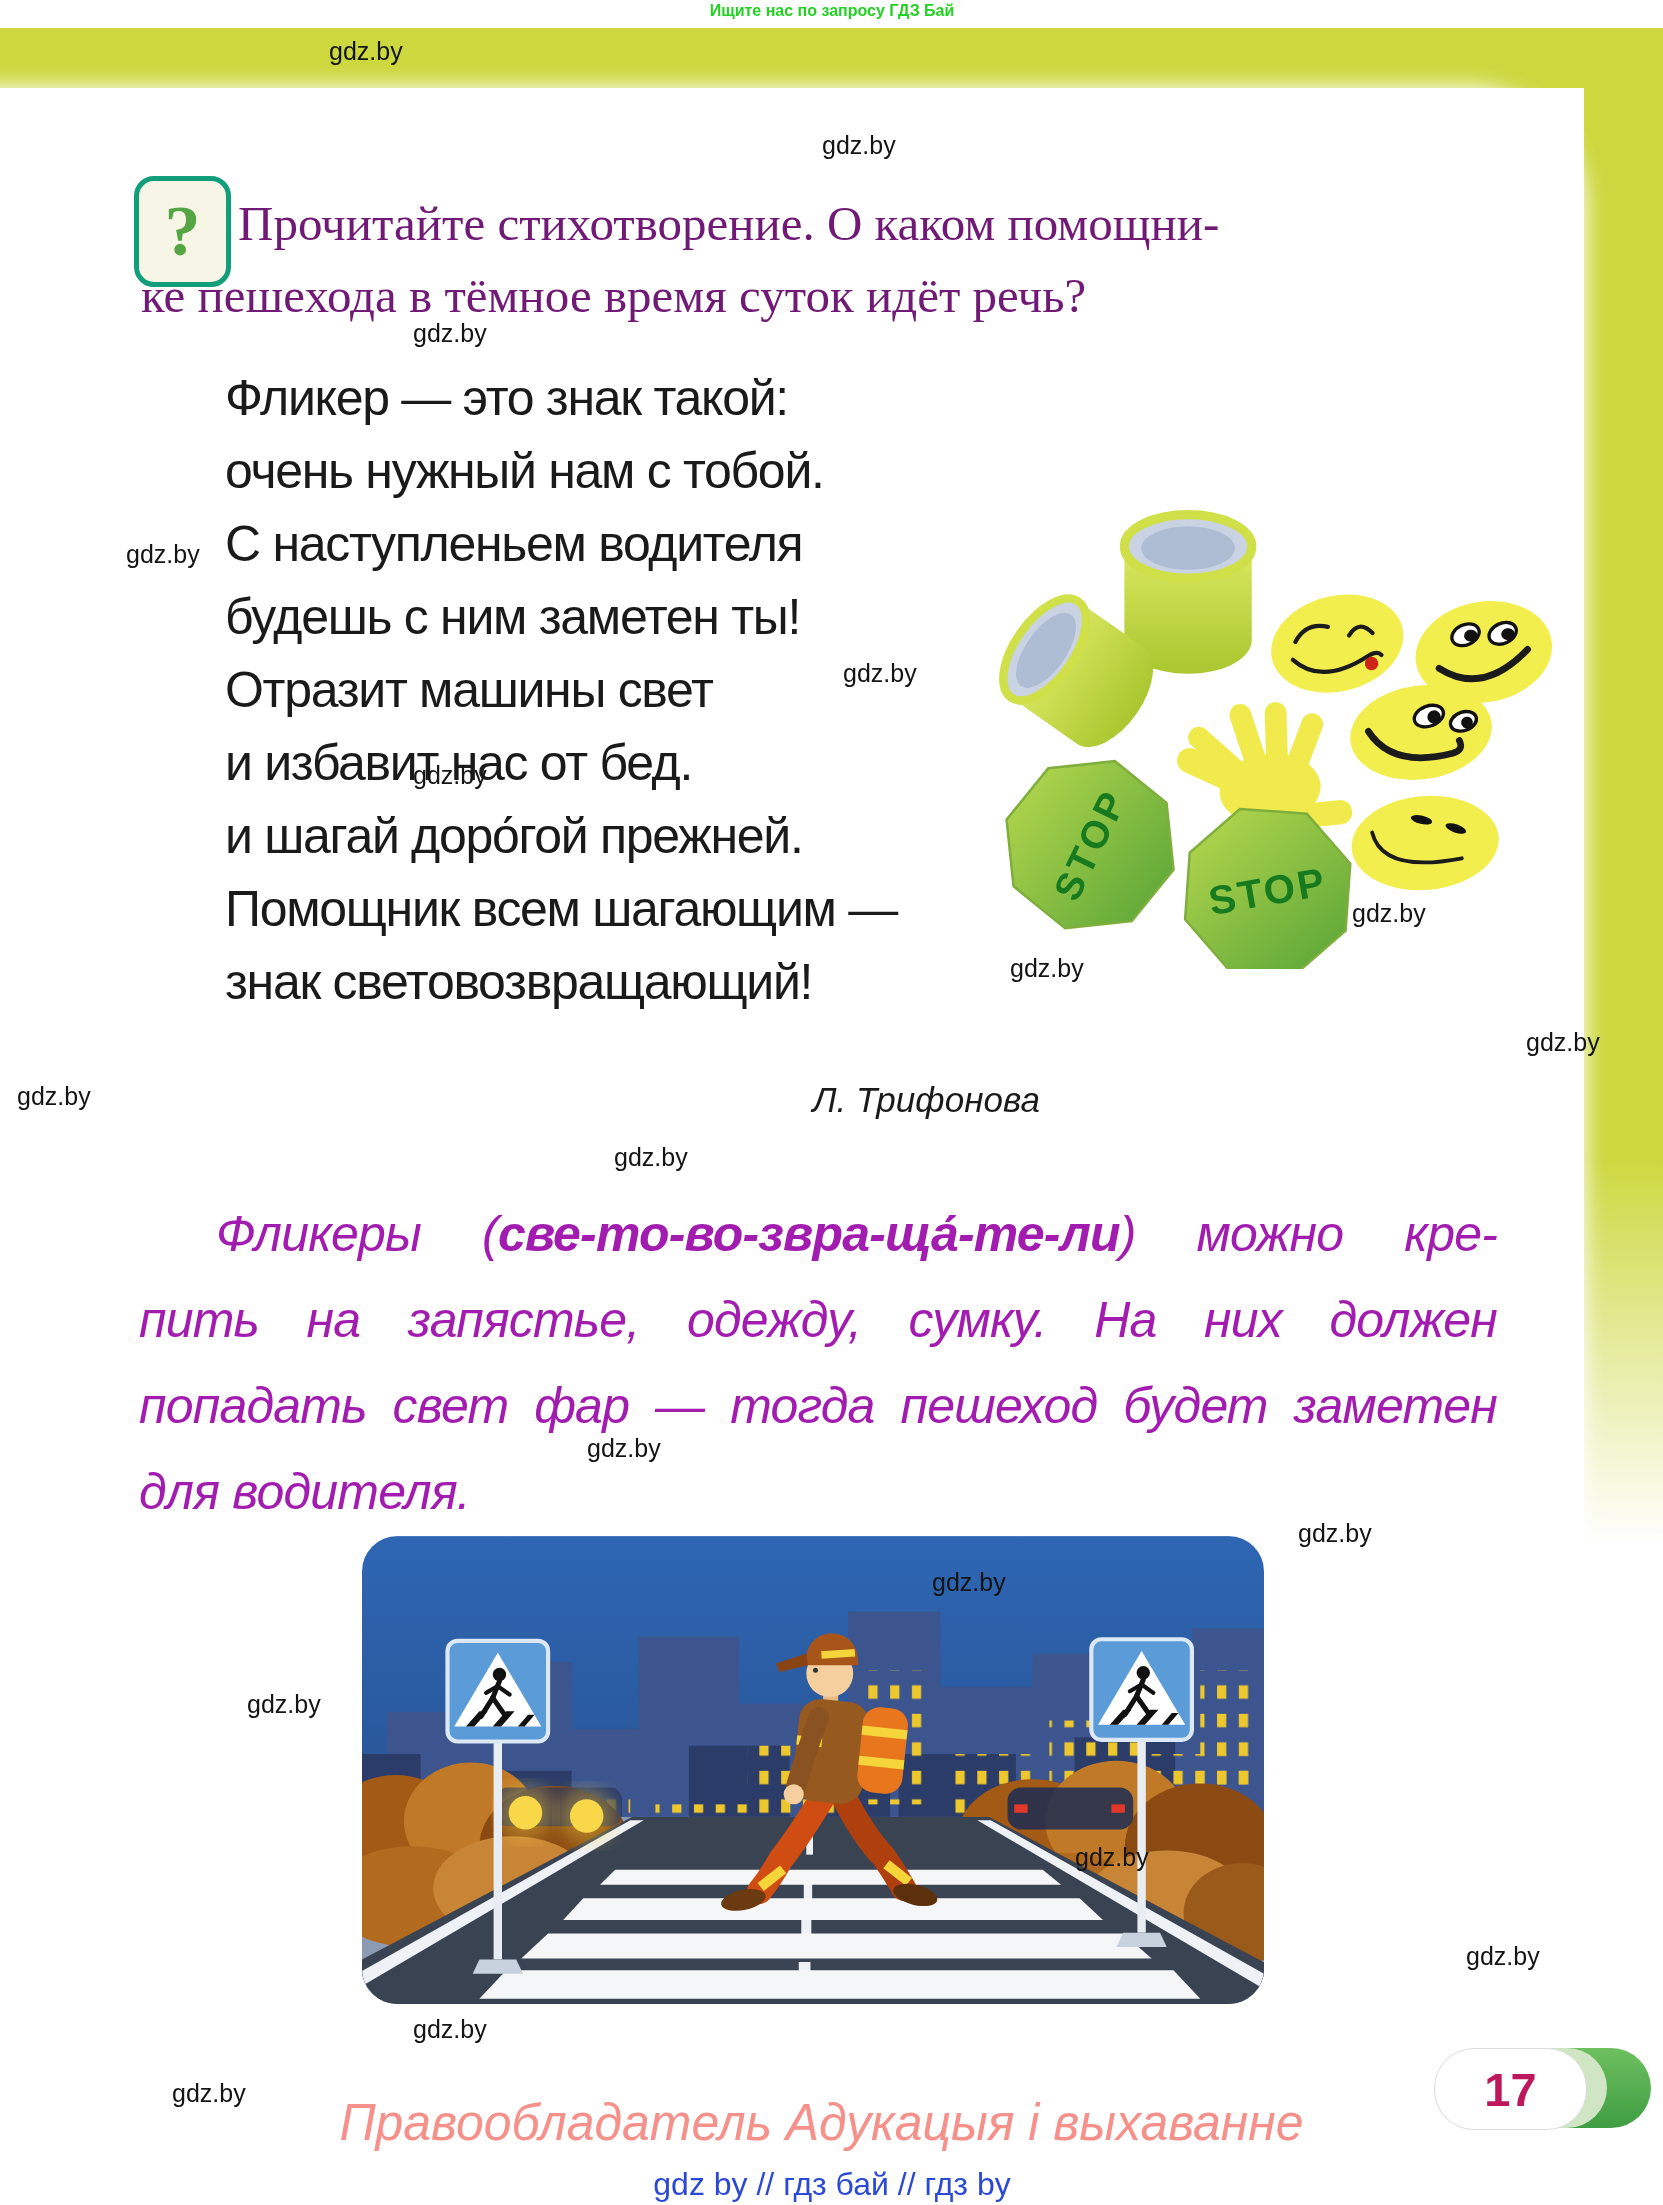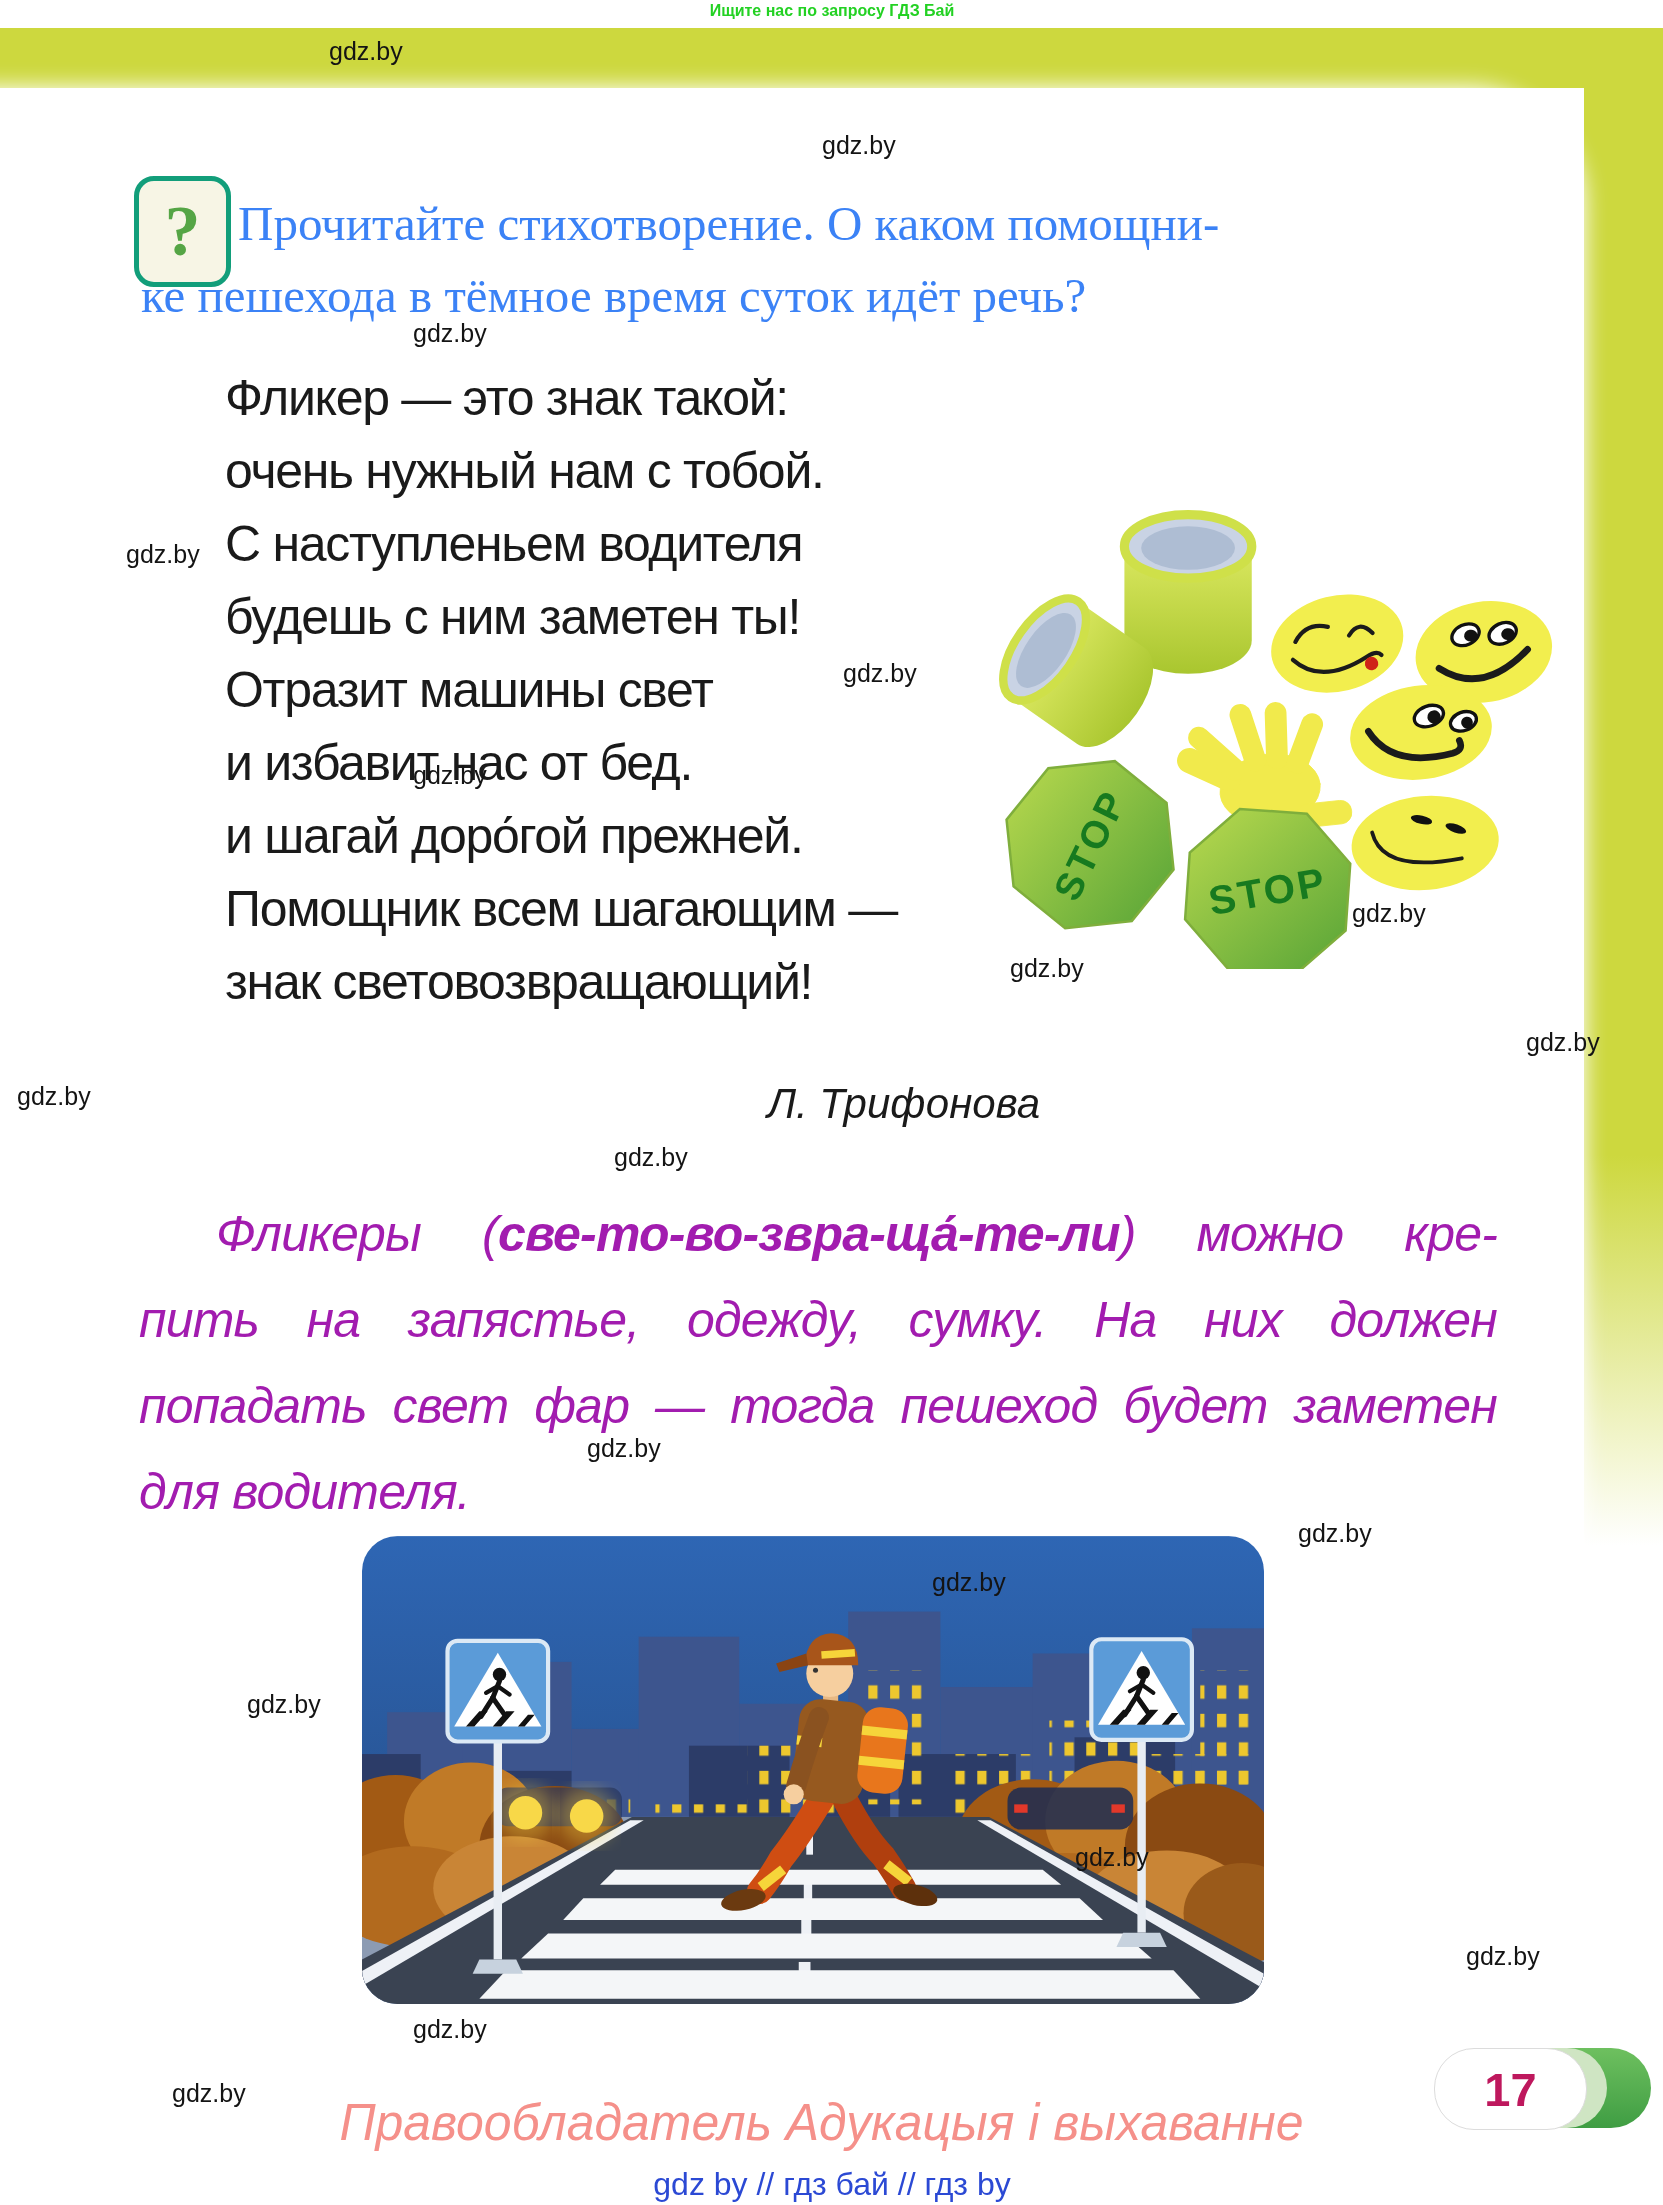--- a/index.html
+++ b/index.html
@@ -13,28 +13,28 @@
                border-top-right-radius:117px;filter:blur(11px);}
 
   .promo{position:absolute;top:1.7px;left:0;width:100%;text-align:center;
          color:#23d123;font-size:16px;font-weight:bold;}
 
   .wm{position:absolute;color:#141414;font-size:25px;z-index:50;white-space:nowrap;}
 
   .qicon{position:absolute;left:134px;top:176px;width:87px;height:101px;border:5.9px solid #129e7a;
          border-radius:20px;background:#f7f5e5;display:flex;align-items:center;justify-content:center;
          font-family:"Liberation Serif",serif;font-weight:bold;font-size:72px;color:#55a545;}
-  .title-line{position:absolute;font-family:"Liberation Serif",serif;font-size:49px;color:#3b82f6;white-space:nowrap;}
+  .title-line{position:absolute;font-family:"Liberation Serif",serif;font-size:49px;color:#701a75;white-space:nowrap;}
   .title-1{left:238px;top:195px;}
   .title-2{left:141px;top:267px;text-align:center;}
 
   .poem{position:absolute;left:225px;top:362px;font-size:50px;line-height:73px;color:#1a1a1a;letter-spacing:-1.3px;}
   .poem div{white-space:nowrap;}
   .poem-author{position:absolute;left:587px;top:1080px;width:453px;text-align:right;
-               font-size:42px;font-style:italic;color:#1a1a1a;}
+               font-size:35px;font-style:italic;color:#1a1a1a;}
 
   .para{position:absolute;left:139px;top:1191px;width:1358px;font-size:50px;line-height:86px;
         color:#a21caf;letter-spacing:-0.8px;font-style:italic;}
   .para .jline{text-align:justify;text-align-last:justify;}
   .para .l1{text-indent:77px;}
   .para .b{font-weight:bold;}
 
   .figure-svg{position:absolute;left:956px;top:474px;width:620px;height:495px;}
   .street{position:absolute;left:362px;top:1536px;width:902px;height:468px;}
 

